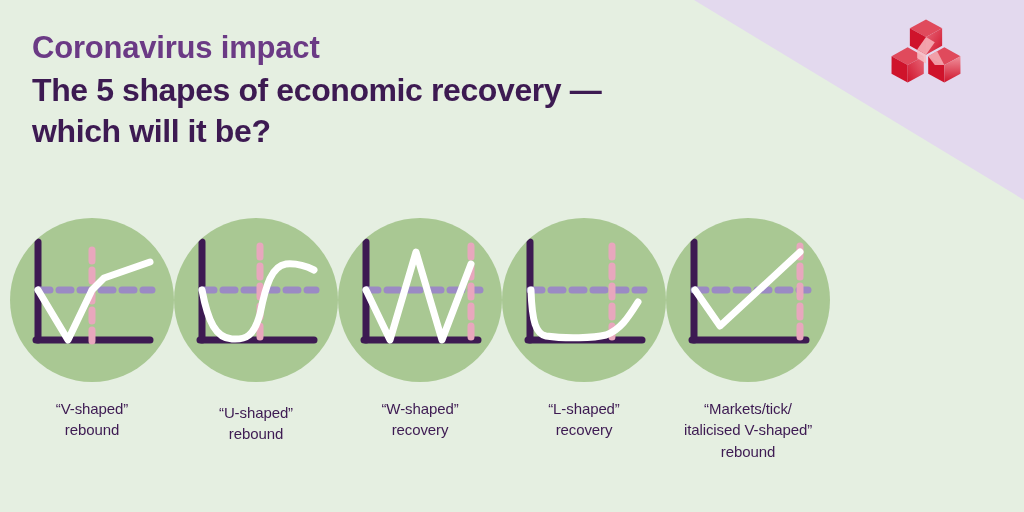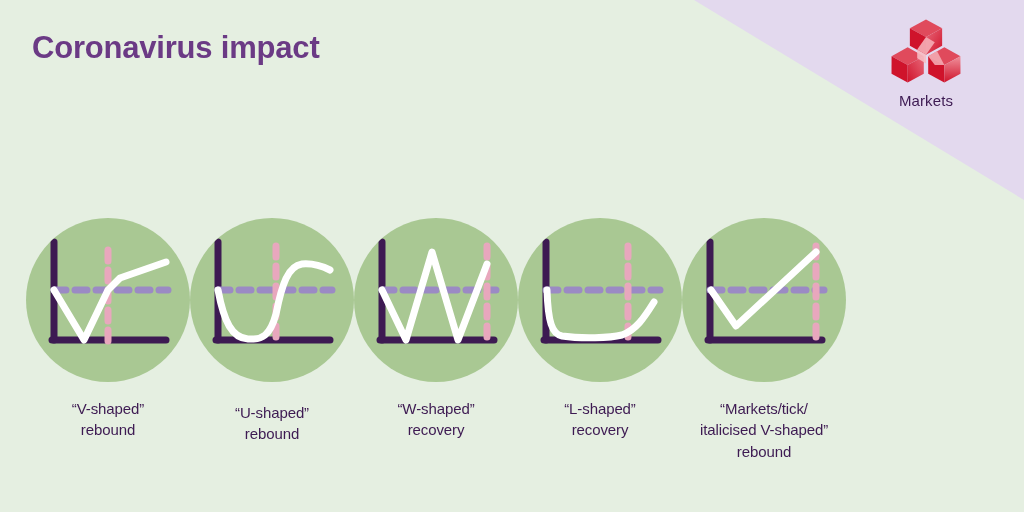--- a/index.html
+++ b/index.html
@@ -89,21 +89,21 @@
   }
 
   
   .panels {
     position: absolute;
     left: 0;
     top: 218px;
     width: 856px;
     height: 280px;
     display: flex;
-    justify-content: flex-start;
+    justify-content: flex-end;
     padding: 0 26px;
     box-sizing: border-box;
   }
   .panel {
     width: 170px;
     display: flex;
     flex-direction: column;
     align-items: center;
   }
   .disc {
@@ -130,20 +130,22 @@
 </style>
 </head>
 <body>
 
 <div id="stage">
 
   <div class="corner-wedge"></div>
 
   <div class="header">
     <div class="eyebrow">Coronavirus impact</div>
+    <div class="headline">The 5 shapes of economic recovery —
+which will it be?</div>
   </div>
 
   <div class="logo-block">
     <svg class="logo-mark" viewBox="0 0 100 90">
       <defs>
         <linearGradient id="lg1" x1="0" y1="0" x2="1" y2="1">
           <stop offset="0" stop-color="#e8697a"></stop>
             <stop offset="1" stop-color="#cf132b"></stop>
         </linearGradient>
         <linearGradient id="lg2" x1="1" y1="0" x2="0" y2="1">
@@ -171,21 +173,20 @@
       <g>
         <polygon points="75,40 97,52 75,64 53,52" fill="#e04a5c"></polygon>
         <polygon points="53,52 75,64 75,88 53,76" fill="#cf132b"></polygon>
         <polygon points="97,52 97,76 75,88 75,64" fill="url(#lg3)"></polygon>
       </g>
 
       <polygon points="50,26 62,33 50,50 38,43" fill="#f3a8b1" opacity="0.95"></polygon>
       <polygon points="38,43 50,50 50,62 38,55" fill="#f6bcc3" opacity="0.9"></polygon>
       <polygon points="53,52 65,45 75,64 62,64" fill="#f3a8b1" opacity="0.9"></polygon>
     </svg>
-    <div class="logo-subword">Markets</div>
   </div>
 
   <div class="panels">
 
     <div class="panel">
       <div class="disc">
         <svg width="164" height="164" viewBox="0 0 164 164">
           <line x1="28" y1="24" x2="28" y2="122" stroke="#3d1a52" stroke-width="7" stroke-linecap="round"></line>
           <line x1="26" y1="122" x2="140" y2="122" stroke="#3d1a52" stroke-width="7" stroke-linecap="round"></line>
           <line x1="28" y1="72" x2="142" y2="72" stroke="#9b8ac4" stroke-width="7" stroke-dasharray="12 9" stroke-linecap="round"></line>

